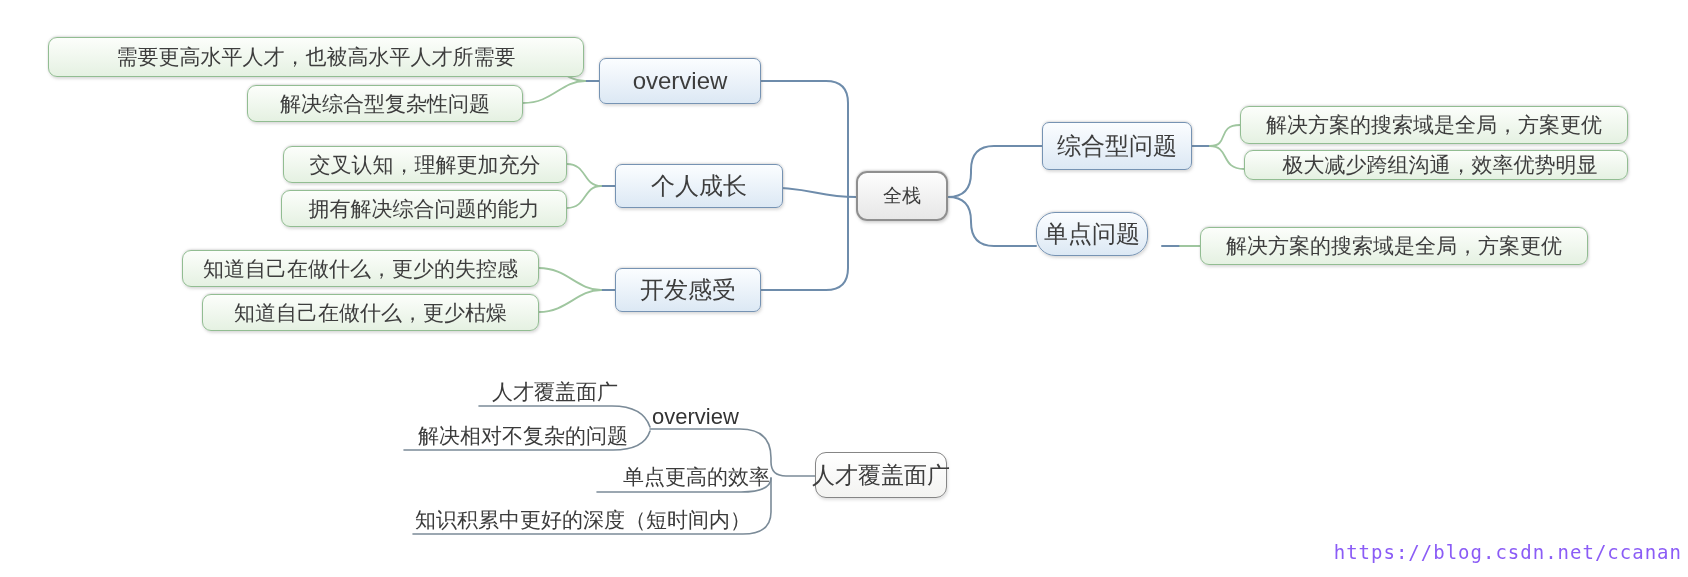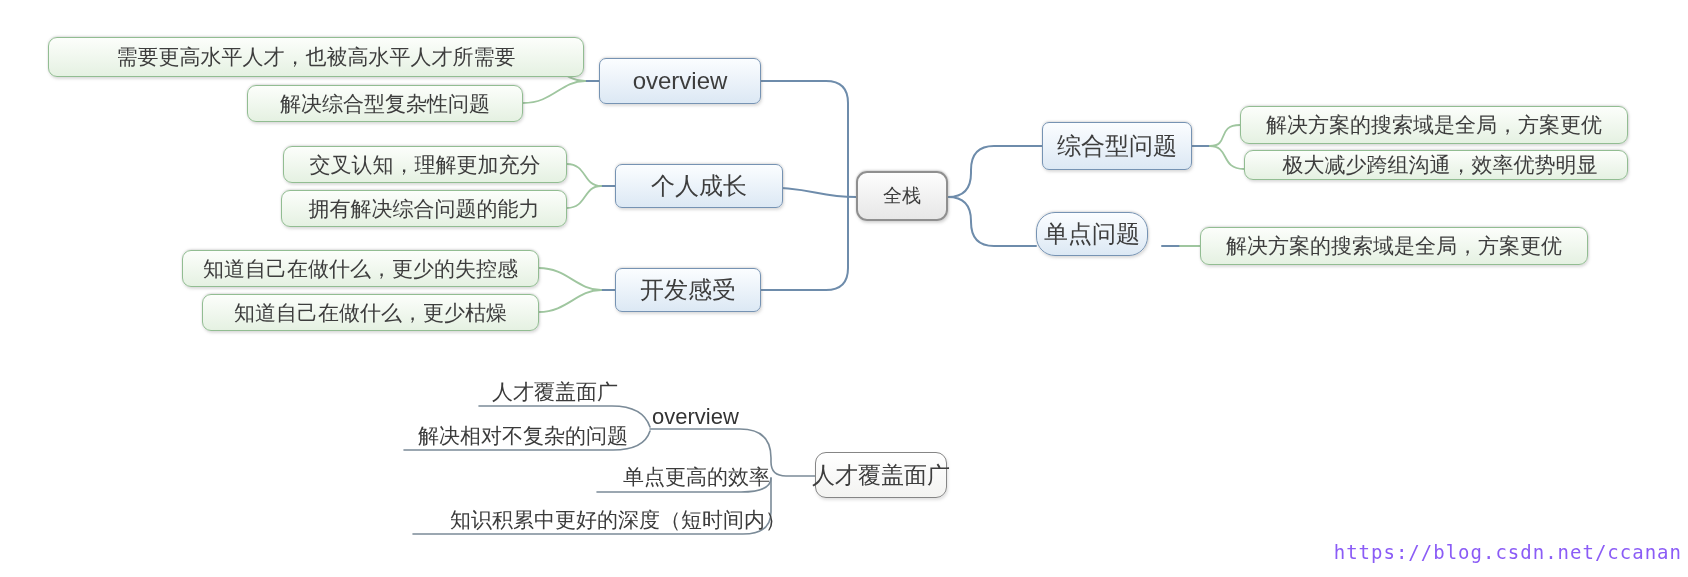--- a/index.html
+++ b/index.html
@@ -97,16 +97,16 @@
 <div class="node branch" style="left:1036px;top:212px;width:112px;height:44px;border-radius:19px;">单点问题</div>
 
 <div class="node leaf" style="left:1240px;top:106px;width:388px;height:38px;">解决方案的搜索域是全局，方案更优</div>
 <div class="node leaf" style="left:1244px;top:150px;width:384px;height:30px;padding-left:8px;">极大减少跨组沟通，效率优势明显</div>
 <div class="node leaf" style="left:1200px;top:227px;width:388px;height:38px;">解决方案的搜索域是全局，方案更优</div>
 
 <div class="plain" style="left:492px;top:378px;">人才覆盖面广</div>
 <div class="plain" style="left:418px;top:422px;">解决相对不复杂的问题</div>
 <div class="plain plain-latin" style="left:652px;top:404px;">overview</div>
 <div class="plain" style="left:598px;top:463px;margin-left:25px;">单点更高的效率</div>
-<div class="plain" style="left:415px;top:506px;margin-left:35px;">知识积累中更好的深度（短时间内）</div>
+<div class="plain" style="left:415px;top:506px;">知识积累中更好的深度（短时间内）</div>
 <div class="node spec" style="left:815px;top:452px;width:132px;height:46px;">人才覆盖面广</div>
 
 <div class="watermark">https://blog.csdn.net/ccanan</div>
 
 </body></html>

